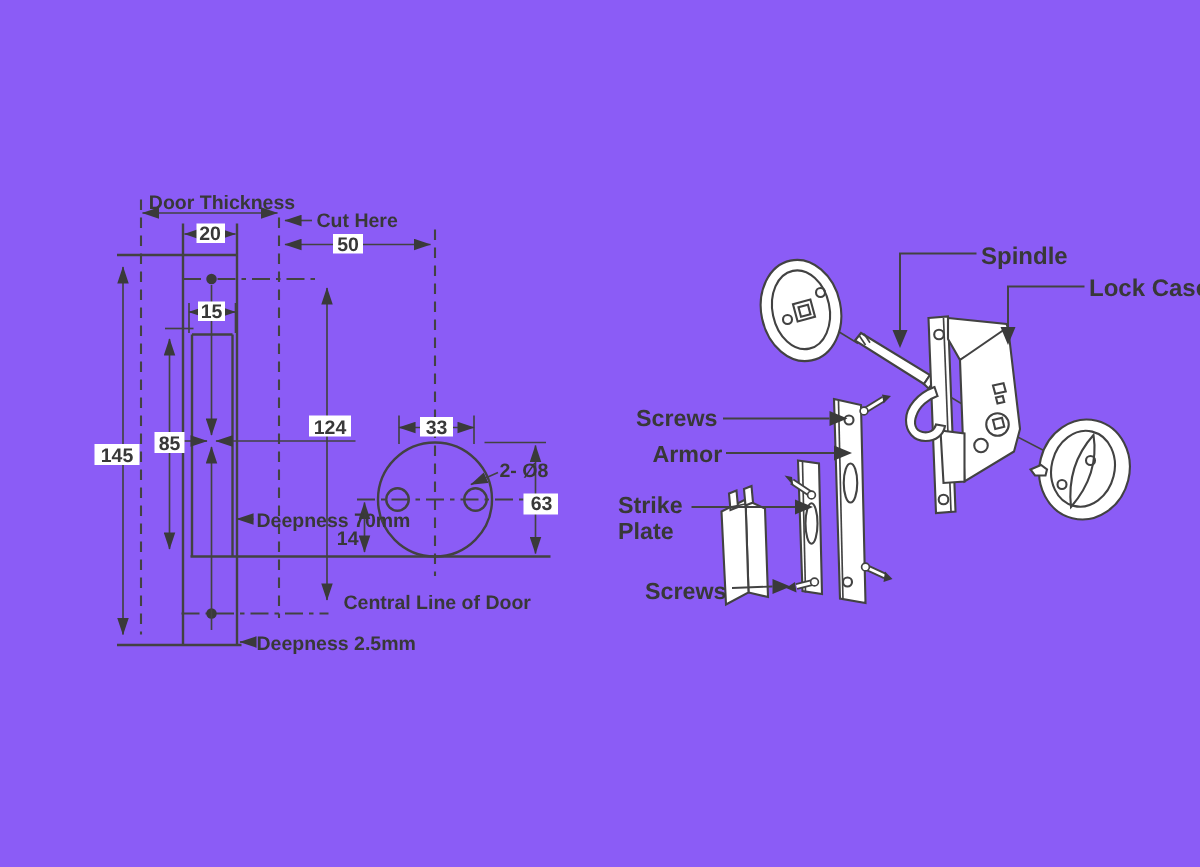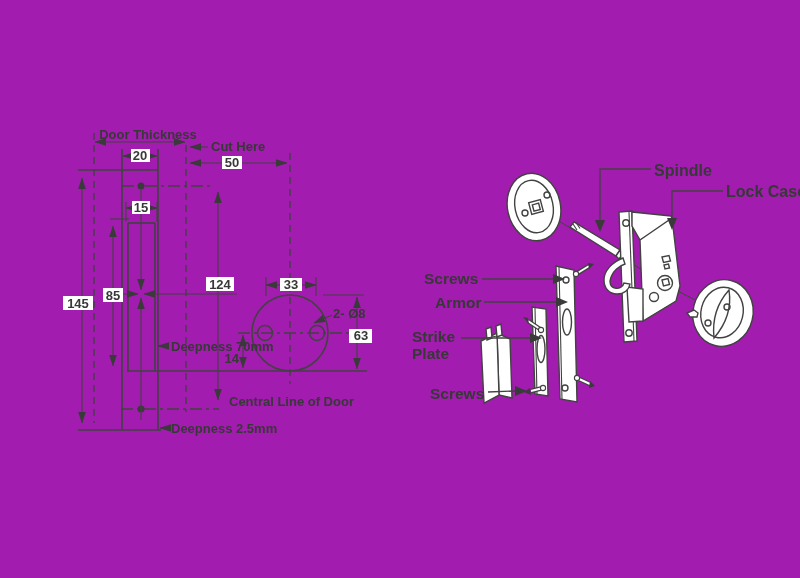--- a/index.html
+++ b/index.html
@@ -1,16 +1,16 @@
 <!DOCTYPE html>
 <html><head>
 <meta charset="utf-8">
 <style>
   html,body{margin:0;padding:0;background:#ffffff;}
-  .canvas{position:relative;width:800px;height:578px;background:#a21caf;overflow:hidden;}
+  .canvas{position:relative;width:800px;height:578px;background:#8b5cf6;overflow:hidden;}
   svg{display:block;}
   svg text{font-family:"Liberation Sans","DejaVu Sans",sans-serif;font-weight:700;fill:#383838;}
   .dimtxt{font-size:13px;}
   .lbltxt{font-size:13px;}
   .bigtxt{font-size:15.5px;}
   .hugetxt{font-size:16px;}
   .ln{stroke:#424242;fill:none;}
   .w16{stroke-width:1.6;}
   .w14{stroke-width:1.4;}
   .w11{stroke-width:1.1;}

